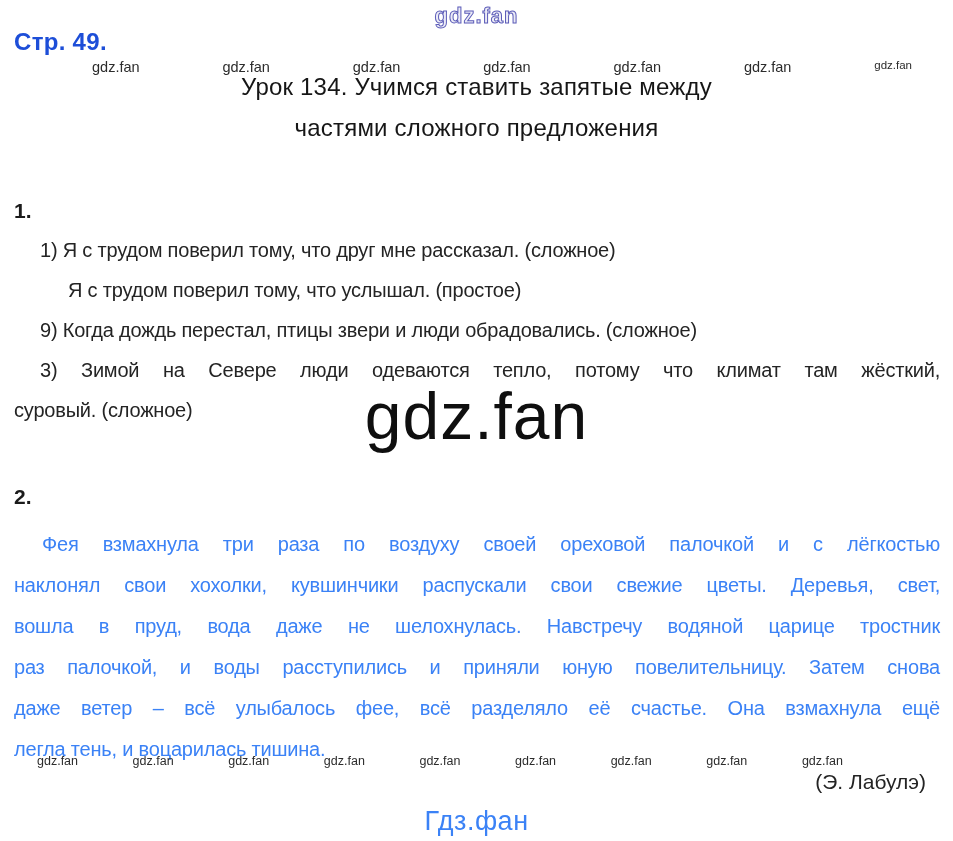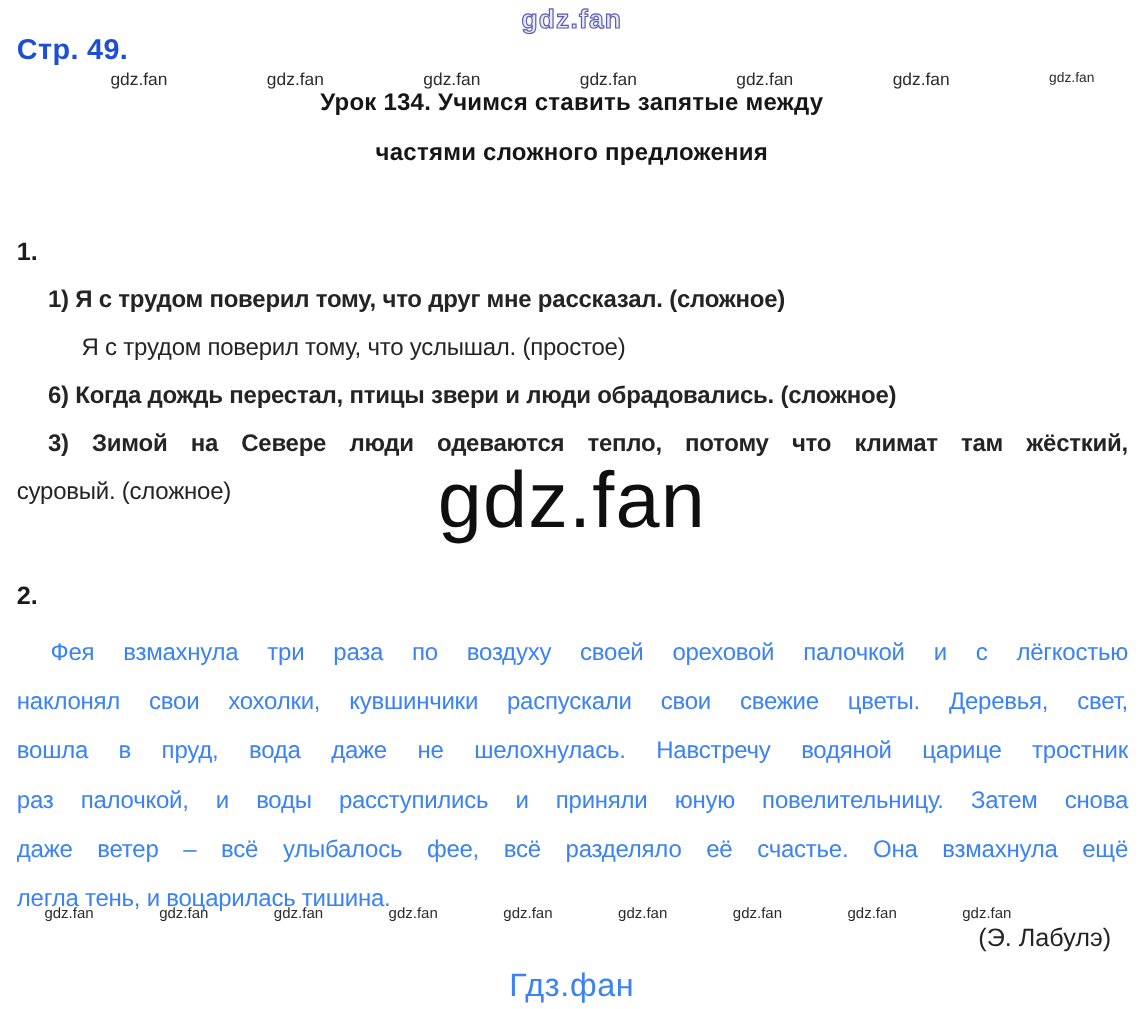--- a/index.html
+++ b/index.html
@@ -29,21 +29,21 @@
 
   
   .wm-row { position: absolute; display: flex; justify-content: space-between; color: #2c2c2c; }
   .wm-row-1 { top: 59px; left: 92px; width: 820px; font-size: 14.5px; }
   .wm-row-1 .wm:last-child { font-size: 11.5px; margin-top: 0px; }
   .wm-row-2 { top: 754px; left: 37px; width: 806px; font-size: 12.5px; }
 
   .title-block {
     position: absolute; top: 66px; left: 0; right: 0;
     text-align: center;
-    font-size: 20px; font-weight: bold; color: #161616;
+    font-size: 24px; font-weight: normal; color: #161616;
     line-height: 41px;
     letter-spacing: 0.2px;
   }
 
   .sec-num {
     position: absolute; left: 14px;
     font-size: 21px; font-weight: bold; color: #1b1b1b;
   }
   .sec1-num { top: 199px; }
   .sec2-num { top: 485px; }
@@ -52,21 +52,21 @@
     position: absolute; top: 230px; left: 14px; width: 926px;
     font-size: 20px; line-height: 40px; color: #242424;
     letter-spacing: -0.2px;
   }
   .sec2-lines {
     position: absolute; top: 524px; left: 14px; width: 926px;
     font-size: 20px; line-height: 41px; color: #3b82f6;
     letter-spacing: -0.2px;
   }
   .line { white-space: normal; }
-  .indent1 { text-indent: 26px; font-weight: bold; }
+  .indent1 { text-indent: 26px; }
   .indent2 { padding-left: 54px; }
   .indent-para { text-indent: 28px; }
   .jlast { text-align: justify; text-align-last: justify; }
 
   .wm-center {
     position: absolute; top: 383px; left: 0; right: 0;
     text-align: center;
     font-size: 66px; color: #0f0f0f; letter-spacing: 1px;
     line-height: 1;
   }
@@ -101,21 +101,21 @@
 
 <div class="title-block">
   <div>Урок 134. Учимся ставить запятые между</div>
   <div>частями сложного предложения</div>
 </div>
 
 <div class="sec-num sec1-num">1.</div>
 <div class="sec1-lines">
   <div class="line indent1">1) Я с трудом поверил тому, что друг мне рассказал. (сложное)</div>
   <div class="line indent2">Я с трудом поверил тому, что услышал. (простое)</div>
-  <div class="line indent1">6) Когда дождь перестал, птицы звери и люди обрадовались. (сложное)</div>
+  <div class="line indent1">9) Когда дождь перестал, птицы звери и люди обрадовались. (сложное)</div>
   <div class="line indent1 jlast">3) Зимой на Севере люди одеваются тепло, потому что климат там жёсткий,</div>
   <div class="line">суровый. (сложное)</div>
 </div>
 
 <div class="wm-center">gdz.fan</div>
 
 <div class="sec-num sec2-num">2.</div>
 <div class="sec2-lines">
   <div class="line indent-para jlast">Фея взмахнула три раза по воздуху своей ореховой палочкой и с лёгкостью</div>
   <div class="line jlast">наклонял свои хохолки, кувшинчики распускали свои свежие цветы. Деревья, свет,</div>

